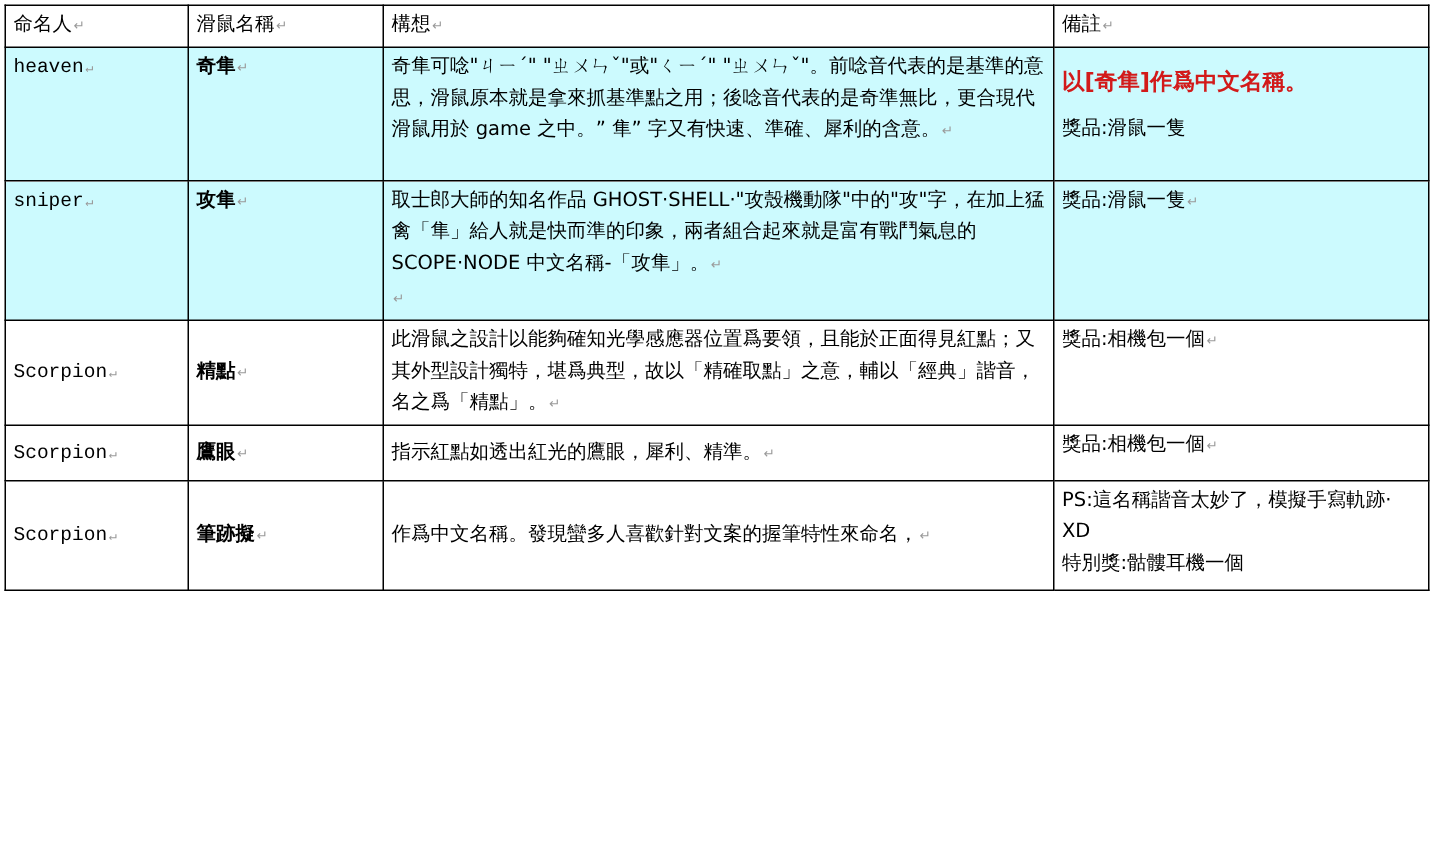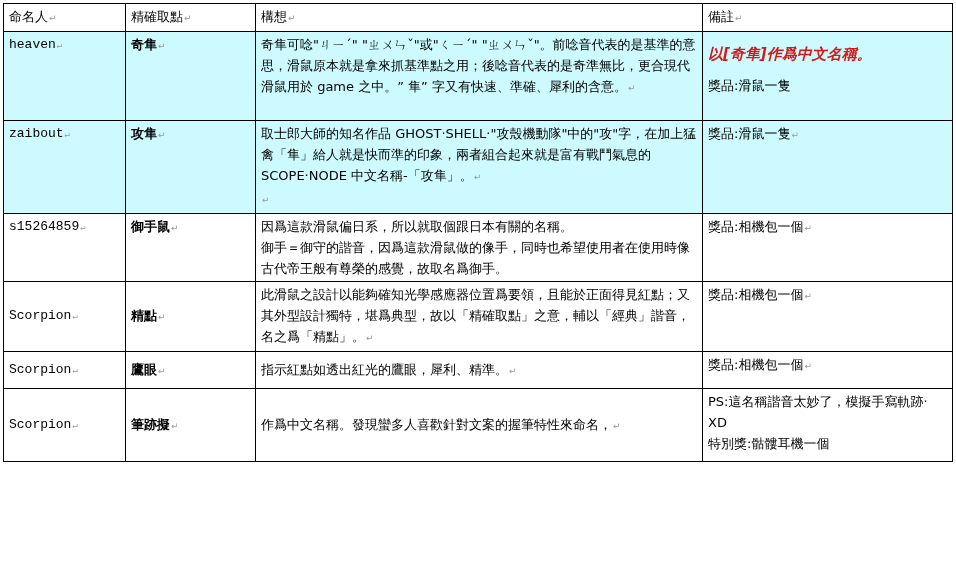--- a/index.html
+++ b/index.html
@@ -17,71 +17,62 @@
     font-size: 13px; line-height: 21px;
     text-align: left; font-weight: normal;
     overflow: hidden;
   }
   table.naming th { background: #ffffff; }
   tr.cyan td { background: #ccfafe; }
   tr.white td { background: #ffffff; }
   .serif { font-family: Liberation Mono, monospace; font-size: 14px; }
   .mouse { font-weight: bold; font-family: "DejaVu Sans", sans-serif; }
   .mark { color: #9a9a9a; font-size: 9px; margin-left: 1px; }
-  .red { color: #d21a1a; font-weight: bold; font-size: 15px; font-style: italic; }
+  .red { color: #d21a1a; font-weight: bold; font-size: 15px; }
   .note-line { display: block; }
   .gap { display: block; height: 10px; }
 </style>
 </head>
 <body>
 
 <table class="naming">
   <colgroup>
     <col style="width:122px">
     <col style="width:130px">
     <col style="width:447px">
     <col style="width:250px">
   </colgroup>
   <tbody>
       <tr style="height:22px">
     <th><span>命名人</span><span class="mark">↵</span></th>
-    <th><span>精確取點</span><span class="mark">↵</span></th>
+    <th><span>滑鼠名稱</span><span class="mark">↵</span></th>
     <th><span>構想</span><span class="mark">↵</span></th>
     <th><span>備註</span><span class="mark">↵</span></th>
   </tr>
 
   <tr class="cyan" style="height:89px">
     <td class="serif"><span>heaven</span><span class="mark">↵</span></td>
     <td><span class="mouse">奇隼</span><span class="mark">↵</span></td>
     <td><span>奇隼可唸"ㄐㄧˊ" "ㄓㄨㄣˇ"或"ㄑㄧˊ" "ㄓㄨㄣˇ"。前唸音代表的是基準的意思，滑鼠原本就是拿來抓基準點之用；後唸音代表的是奇準無比，更合現代滑鼠用於 game 之中。” 隼” 字又有快速、準確、犀利的含意。</span><span class="mark">↵</span></td>
     <td>
       <span class="gap"></span>
       <span class="note-line red">以[奇隼]作爲中文名稱。</span>
       <span class="gap"></span>
       <span class="note-line">獎品:滑鼠一隻</span>
     </td>
   </tr>
 
 
   <tr class="cyan" style="height:91px">
-    <td class="serif"><span>zaibout</span><span class="mark">↵</span></td>
+    <td class="serif"><span>sniper</span><span class="mark">↵</span></td>
     <td><span class="mouse">攻隼</span><span class="mark">↵</span></td>
     <td><span>取士郎大師的知名作品 GHOST·SHELL·"攻殼機動隊"中的"攻"字，在加上猛禽「隼」給人就是快而準的印象，兩者組合起來就是富有戰鬥氣息的 SCOPE·NODE 中文名稱-「攻隼」。</span><span class="mark">↵</span><br><span class="mark">↵</span></td>
     <td><span>獎品:滑鼠一隻</span><span class="mark">↵</span></td>
   </tr>
 
-  <tr class="white" style="height:67px">
-    <td class="serif"><span>s15264859</span><span class="mark">↵</span></td>
-    <td><span class="mouse">御手鼠</span><span class="mark">↵</span></td>
-    <td>
-      <span class="note-line">因爲這款滑鼠偏日系，所以就取個跟日本有關的名稱。</span>
-      <span class="note-line">御手＝御守的諧音，因爲這款滑鼠做的像手，同時也希望使用者在使用時像古代帝王般有尊榮的感覺，故取名爲御手。</span>
-    </td>
-    <td><span>獎品:相機包一個</span><span class="mark">↵</span></td>
-  </tr>
 
 
 
   <tr class="white" style="height:69px">
     <td class="serif" style="vertical-align:middle"><span>Scorpion</span><span class="mark">↵</span></td>
     <td style="vertical-align:middle"><span class="mouse">精點</span><span class="mark">↵</span></td>
     <td><span>此滑鼠之設計以能夠確知光學感應器位置爲要領，且能於正面得見紅點；又其外型設計獨特，堪爲典型，故以「精確取點」之意，輔以「經典」諧音，名之爲「精點」。</span><span class="mark">↵</span></td>
     <td><span>獎品:相機包一個</span><span class="mark">↵</span></td>
   </tr>
 

